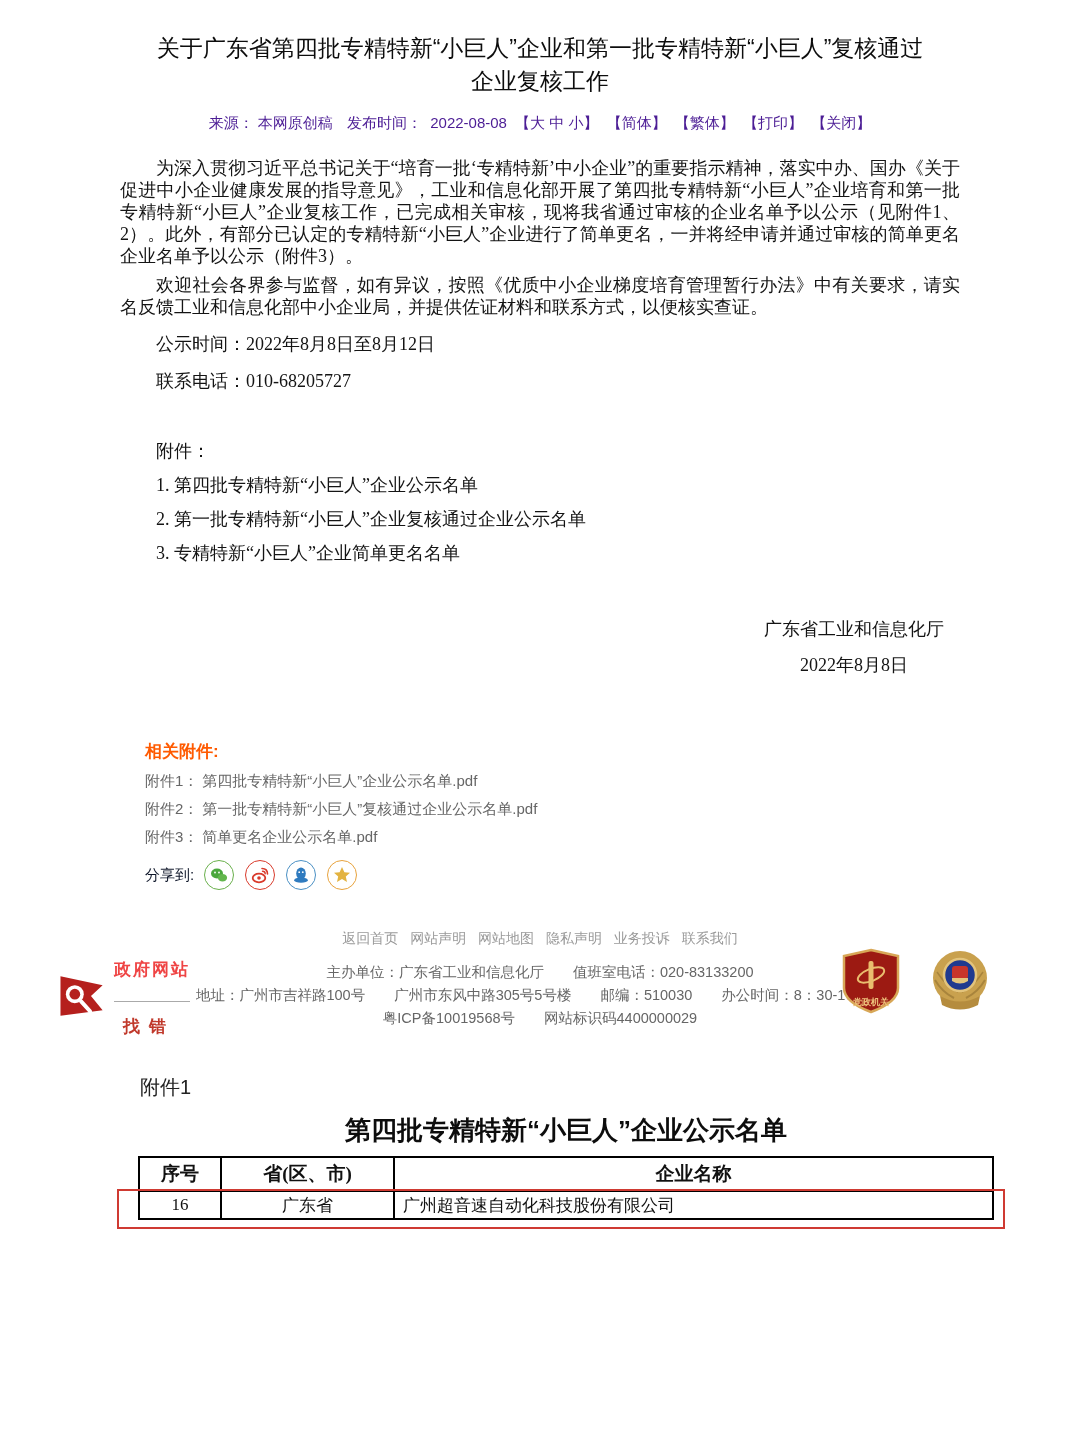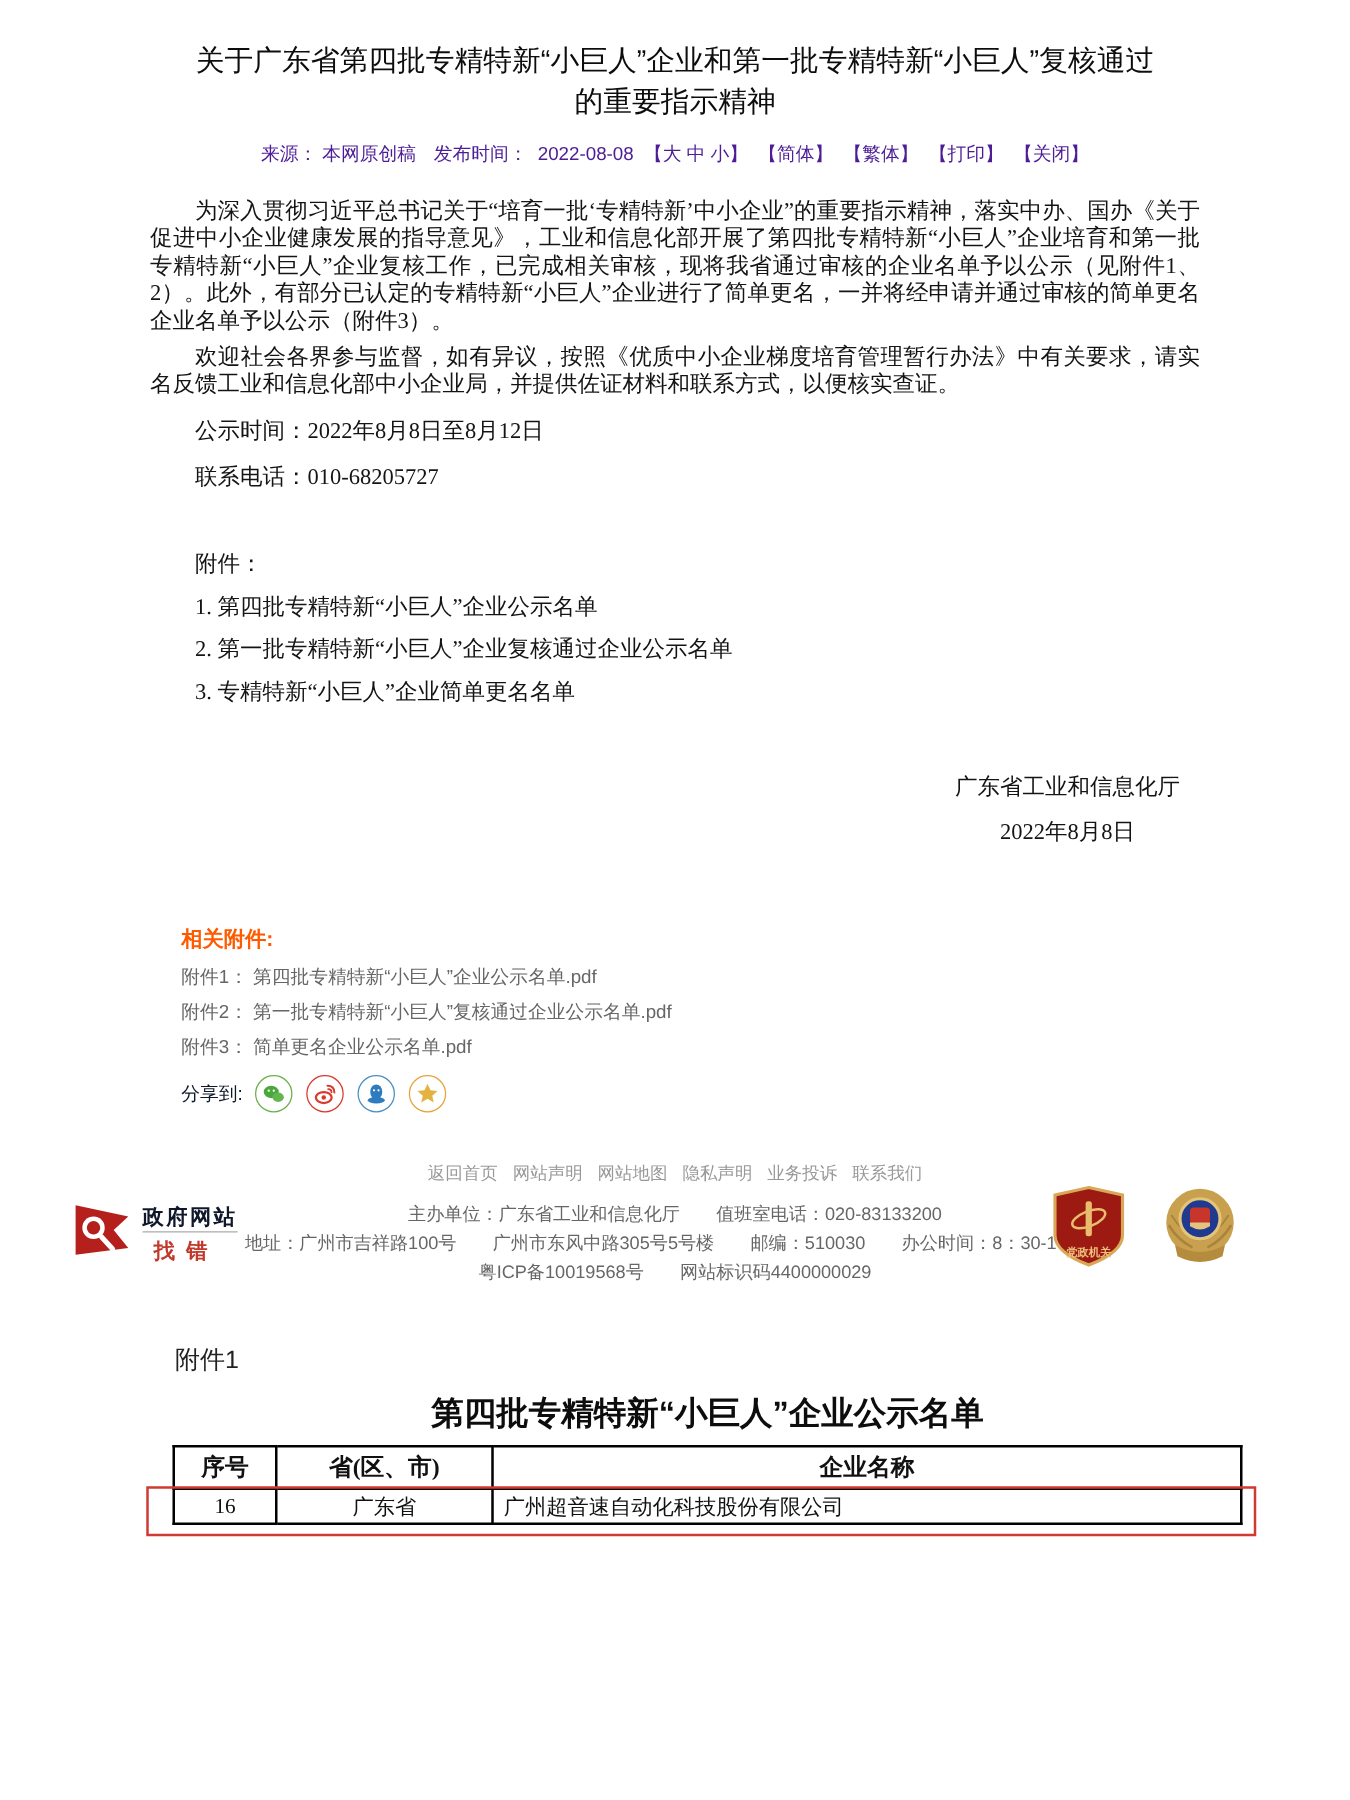--- a/index.html
+++ b/index.html
@@ -44,24 +44,24 @@
   .share-icon.qzone  { border:1.5px solid #e8a33d; }
   
   .footer { position:relative; margin-top:40px; }
   .footer-nav { text-align:center; font-size:14px; color:#999; }
   .footer-nav span { margin:0 4px; cursor:pointer; }
   .footer-info { margin-top:13px; text-align:center; font-size:14.5px;
     color:#666; line-height:23px; }
   .gov-logo { position:absolute; left:56px; top:28px; display:flex;
     align-items:center; cursor:pointer; }
   .logo-text { margin-left:6px; }
-  .logo-text .l1 { font-size:17px; font-weight:bold; color:#0f172a;
-    letter-spacing:2px; padding-bottom:0; border-bottom:1px solid #aaa; }
+  .logo-text .l1 { font-size:17px; font-weight:bold; color:#ef4444;
+    letter-spacing:2px; padding-bottom:20px; border-bottom:1px solid #aaa; }
   .logo-text .l2 { font-size:17px; font-weight:bold; color:#c0392b;
-    letter-spacing:9px; margin-top:3px; text-indent:9px; }
+    letter-spacing:9px; margin-top:13px; text-indent:9px; }
   .badges { position:absolute; right:88px; top:18px; display:flex;
     align-items:center; }
   .badges .badge { margin-left:26px; cursor:pointer; }
   
   .annex { margin-top:44px; position:relative;
     font-family:"Liberation Serif","DejaVu Serif",serif; }
   .annex-label { margin-left:140px; font-size:20px; color:#222;
     font-family:"Liberation Sans",sans-serif; }
   .annex-title { width:856px; margin:12px 0 0 138px; text-align:center;
     font-weight:bold; font-size:26px; color:#0d0d0d;
@@ -78,21 +78,21 @@
     width:calc(100% + 32px); height:40px; border:2px solid #cf3a32;
     pointer-events:none; }
 </style>
 </head>
 <body>
 
 <div class="page">
 
   <div class="doc-title">
     <div>关于广东省第四批专精特新“小巨人”企业和第一批专精特新“小巨人”复核通过</div>
-    <div>的重要指示精神</div>
+    <div>企业复核工作</div>
   </div>
 
   <div class="doc-meta">
     <span>来源：</span><span>本网原创稿</span>
     <span style="margin-left:8px;">发布时间：</span>
     <span>2022-08-08</span>
     <span class="meta-ctrl">【大 中 小】</span>
     <span class="meta-ctrl">【简体】</span>
     <span class="meta-ctrl">【繁体】</span>
     <span class="meta-ctrl">【打印】</span>

